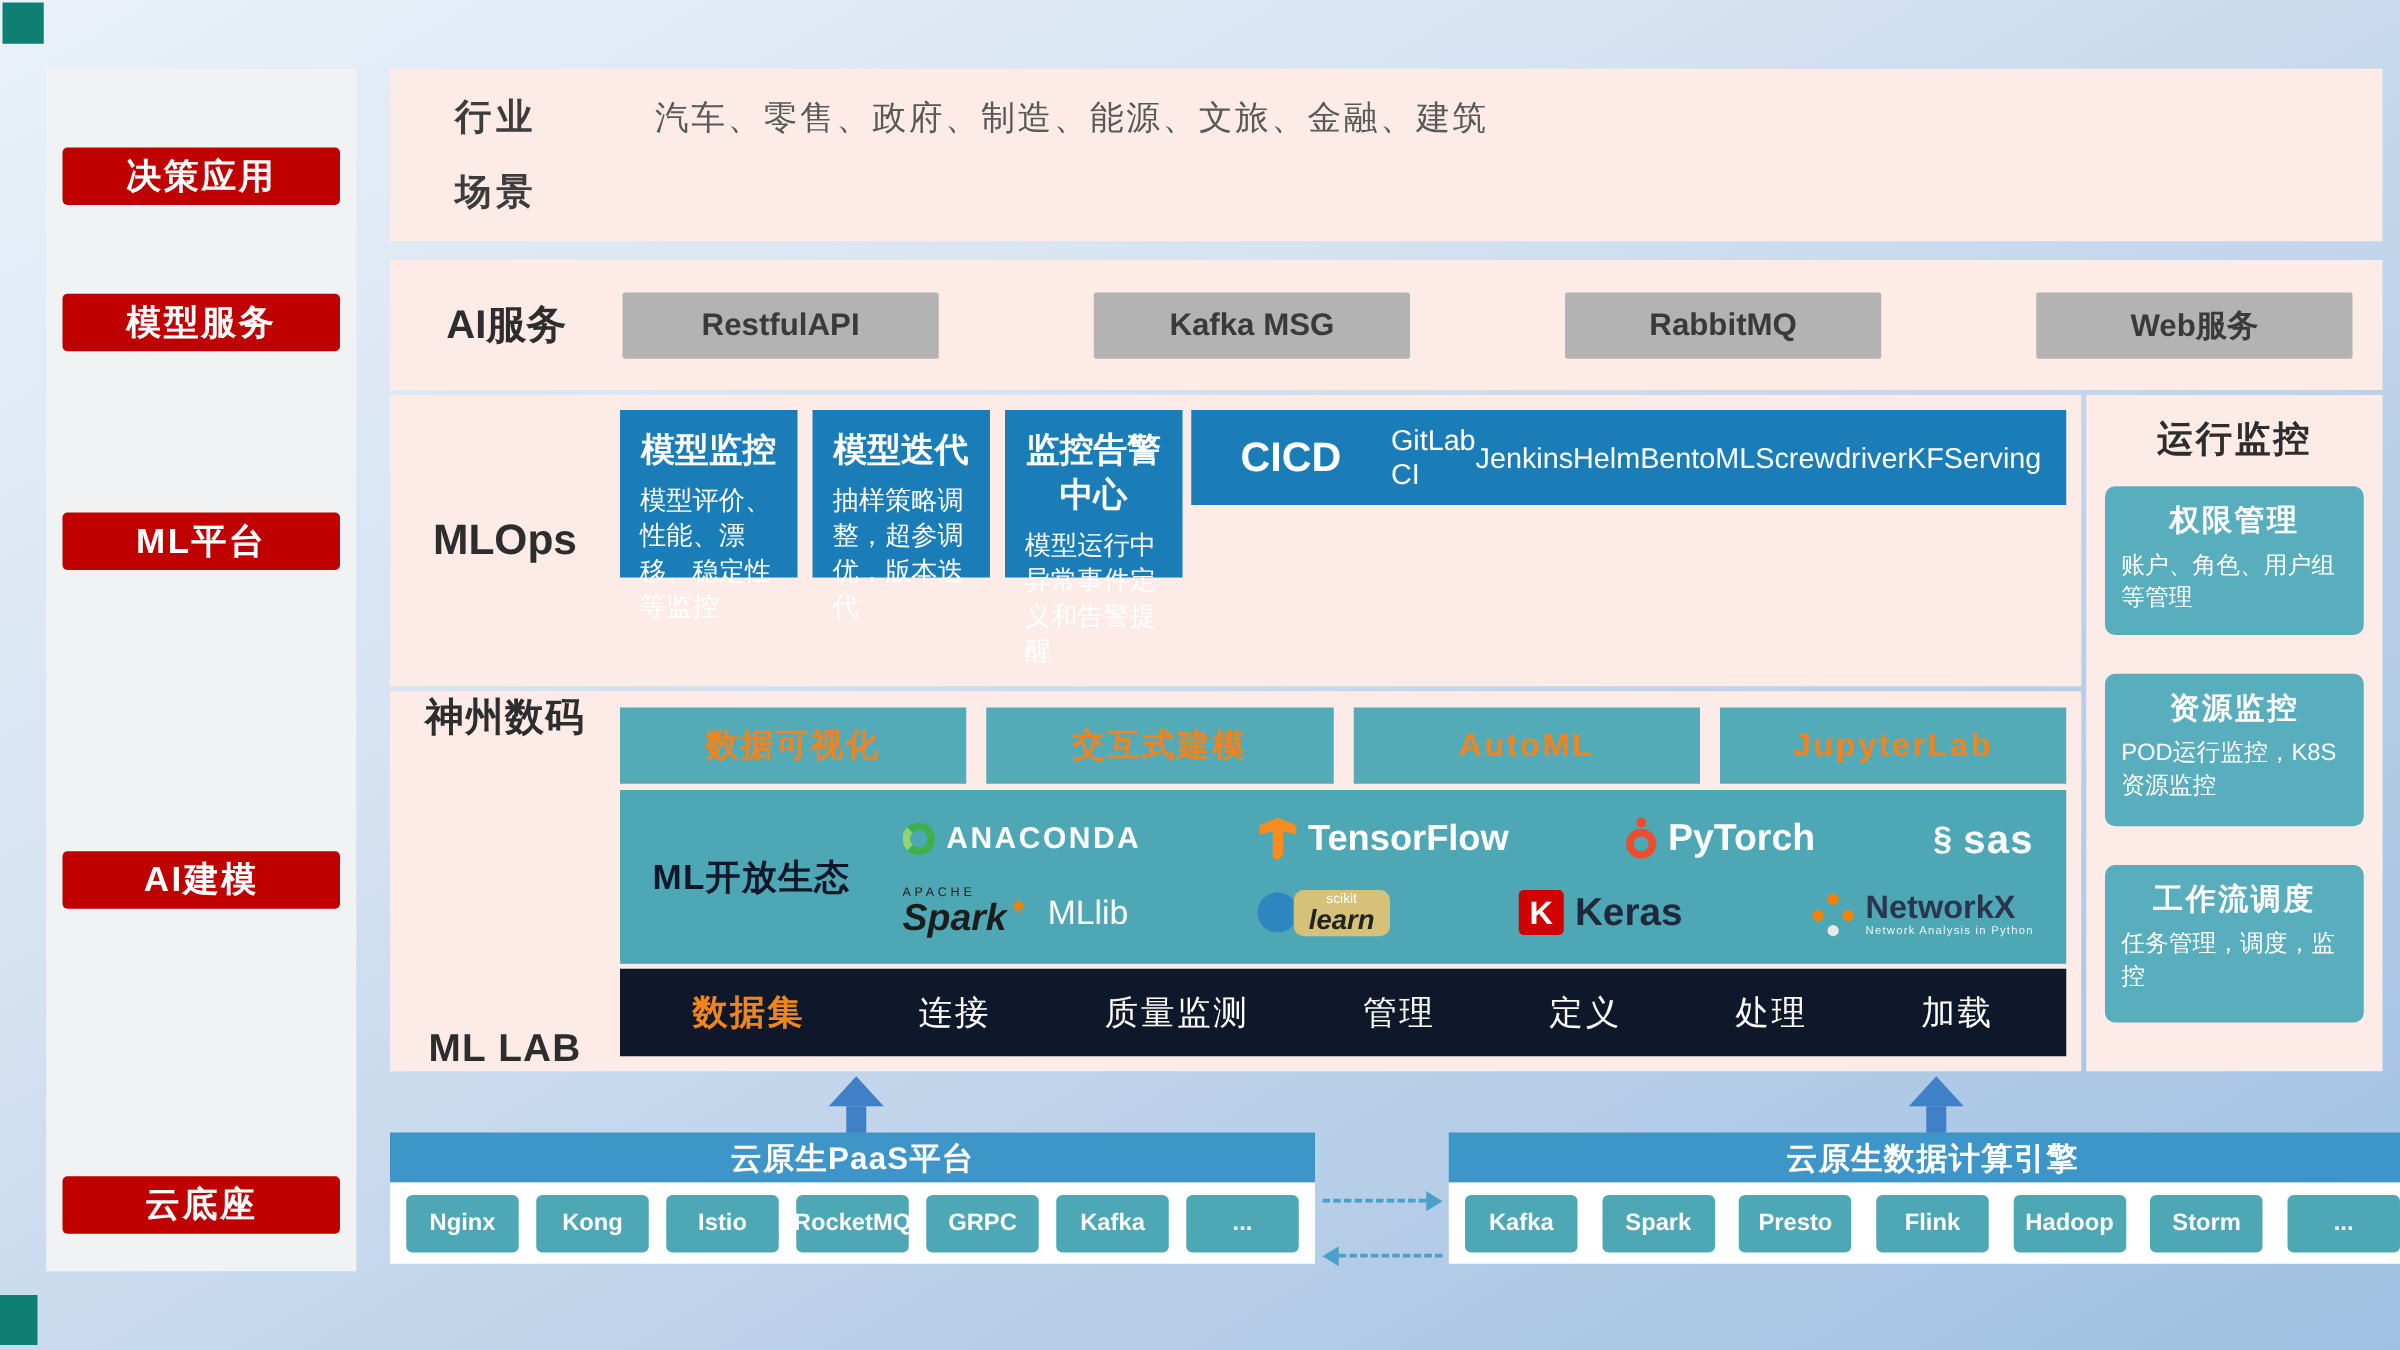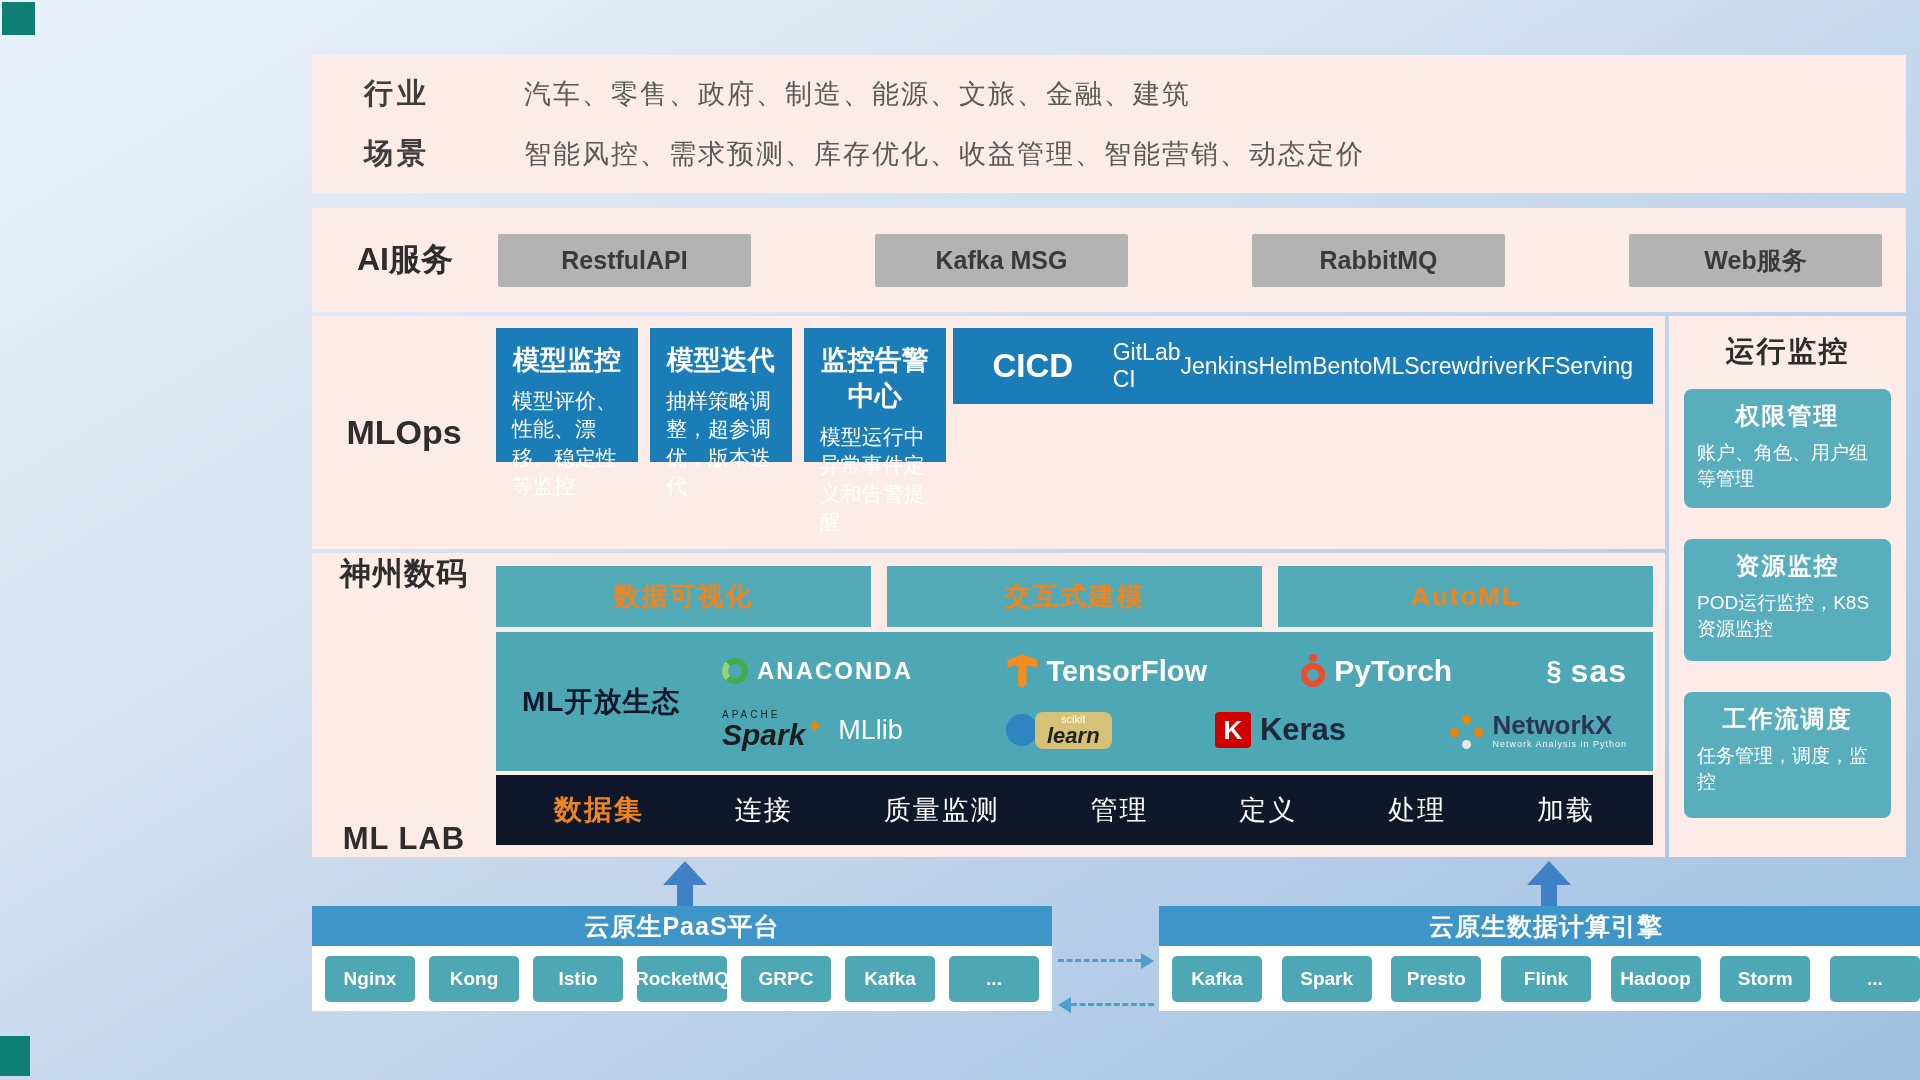--- a/index.html
+++ b/index.html
@@ -157,29 +157,35 @@
   .darrow.d1{left:1058px;top:953px;}
   .darrow.d2{left:1058px;top:997px;}
 </style>
 </head>
 <body>
 
 <div class="slide">
   <div class="corner corner-top"></div>
   <div class="corner corner-bottom"></div>
 
+  <aside class="sidebar">
+    <div class="badge b0">决策应用</div>
+    <div class="badge b1">模型服务</div>
+    <div class="badge b2">ML平台</div>
+    <div class="badge b3">AI建模</div>
+    <div class="badge b4">云底座</div>
+  </aside>
 
   <section class="row-industry pink">
     <div class="ind-line">
       <span class="ind-label">行业</span>
       <span class="ind-text">汽车、零售、政府、制造、能源、文旅、金融、建筑</span>
     </div>
     <div class="ind-line">
       <span class="ind-label">场景</span>
-      <span class="ind-text">智能风控、需求预测、库存优化、收益管理、智能营销、动态定价</span>
     </div>
   </section>
 
   <section class="row-ai pink">
     <div class="section-label">AI服务</div>
     <div class="ai-buttons">
       <div class="gray-btn">RestfulAPI</div>
       <div class="gray-btn">Kafka MSG</div>
       <div class="gray-btn">RabbitMQ</div>
       <div class="gray-btn">Web服务</div>
@@ -222,20 +228,21 @@
   <section class="row-mllab pink">
     <div class="mllab-labelbox">
       <div class="mllab-label">神州数码</div>
       <div class="mllab-label">ML LAB</div>
     </div>
     <div class="mllab-content">
       <div class="tools-row">
         <div class="tool-btn">数据可视化</div>
         <div class="tool-btn">交互式建模</div>
         <div class="tool-btn">AutoML</div>
+        <div class="tool-btn">JupyterLab</div>
       </div>
       <div class="eco-box">
         <div class="eco-label">ML开放生态</div>
         <div class="logo-grid">
           <div class="logo-row">
             <div class="logo">
               <span class="ana-icon"></span>
               <span class="ana-text">ANACONDA</span>
             </div>
             <div class="logo">

